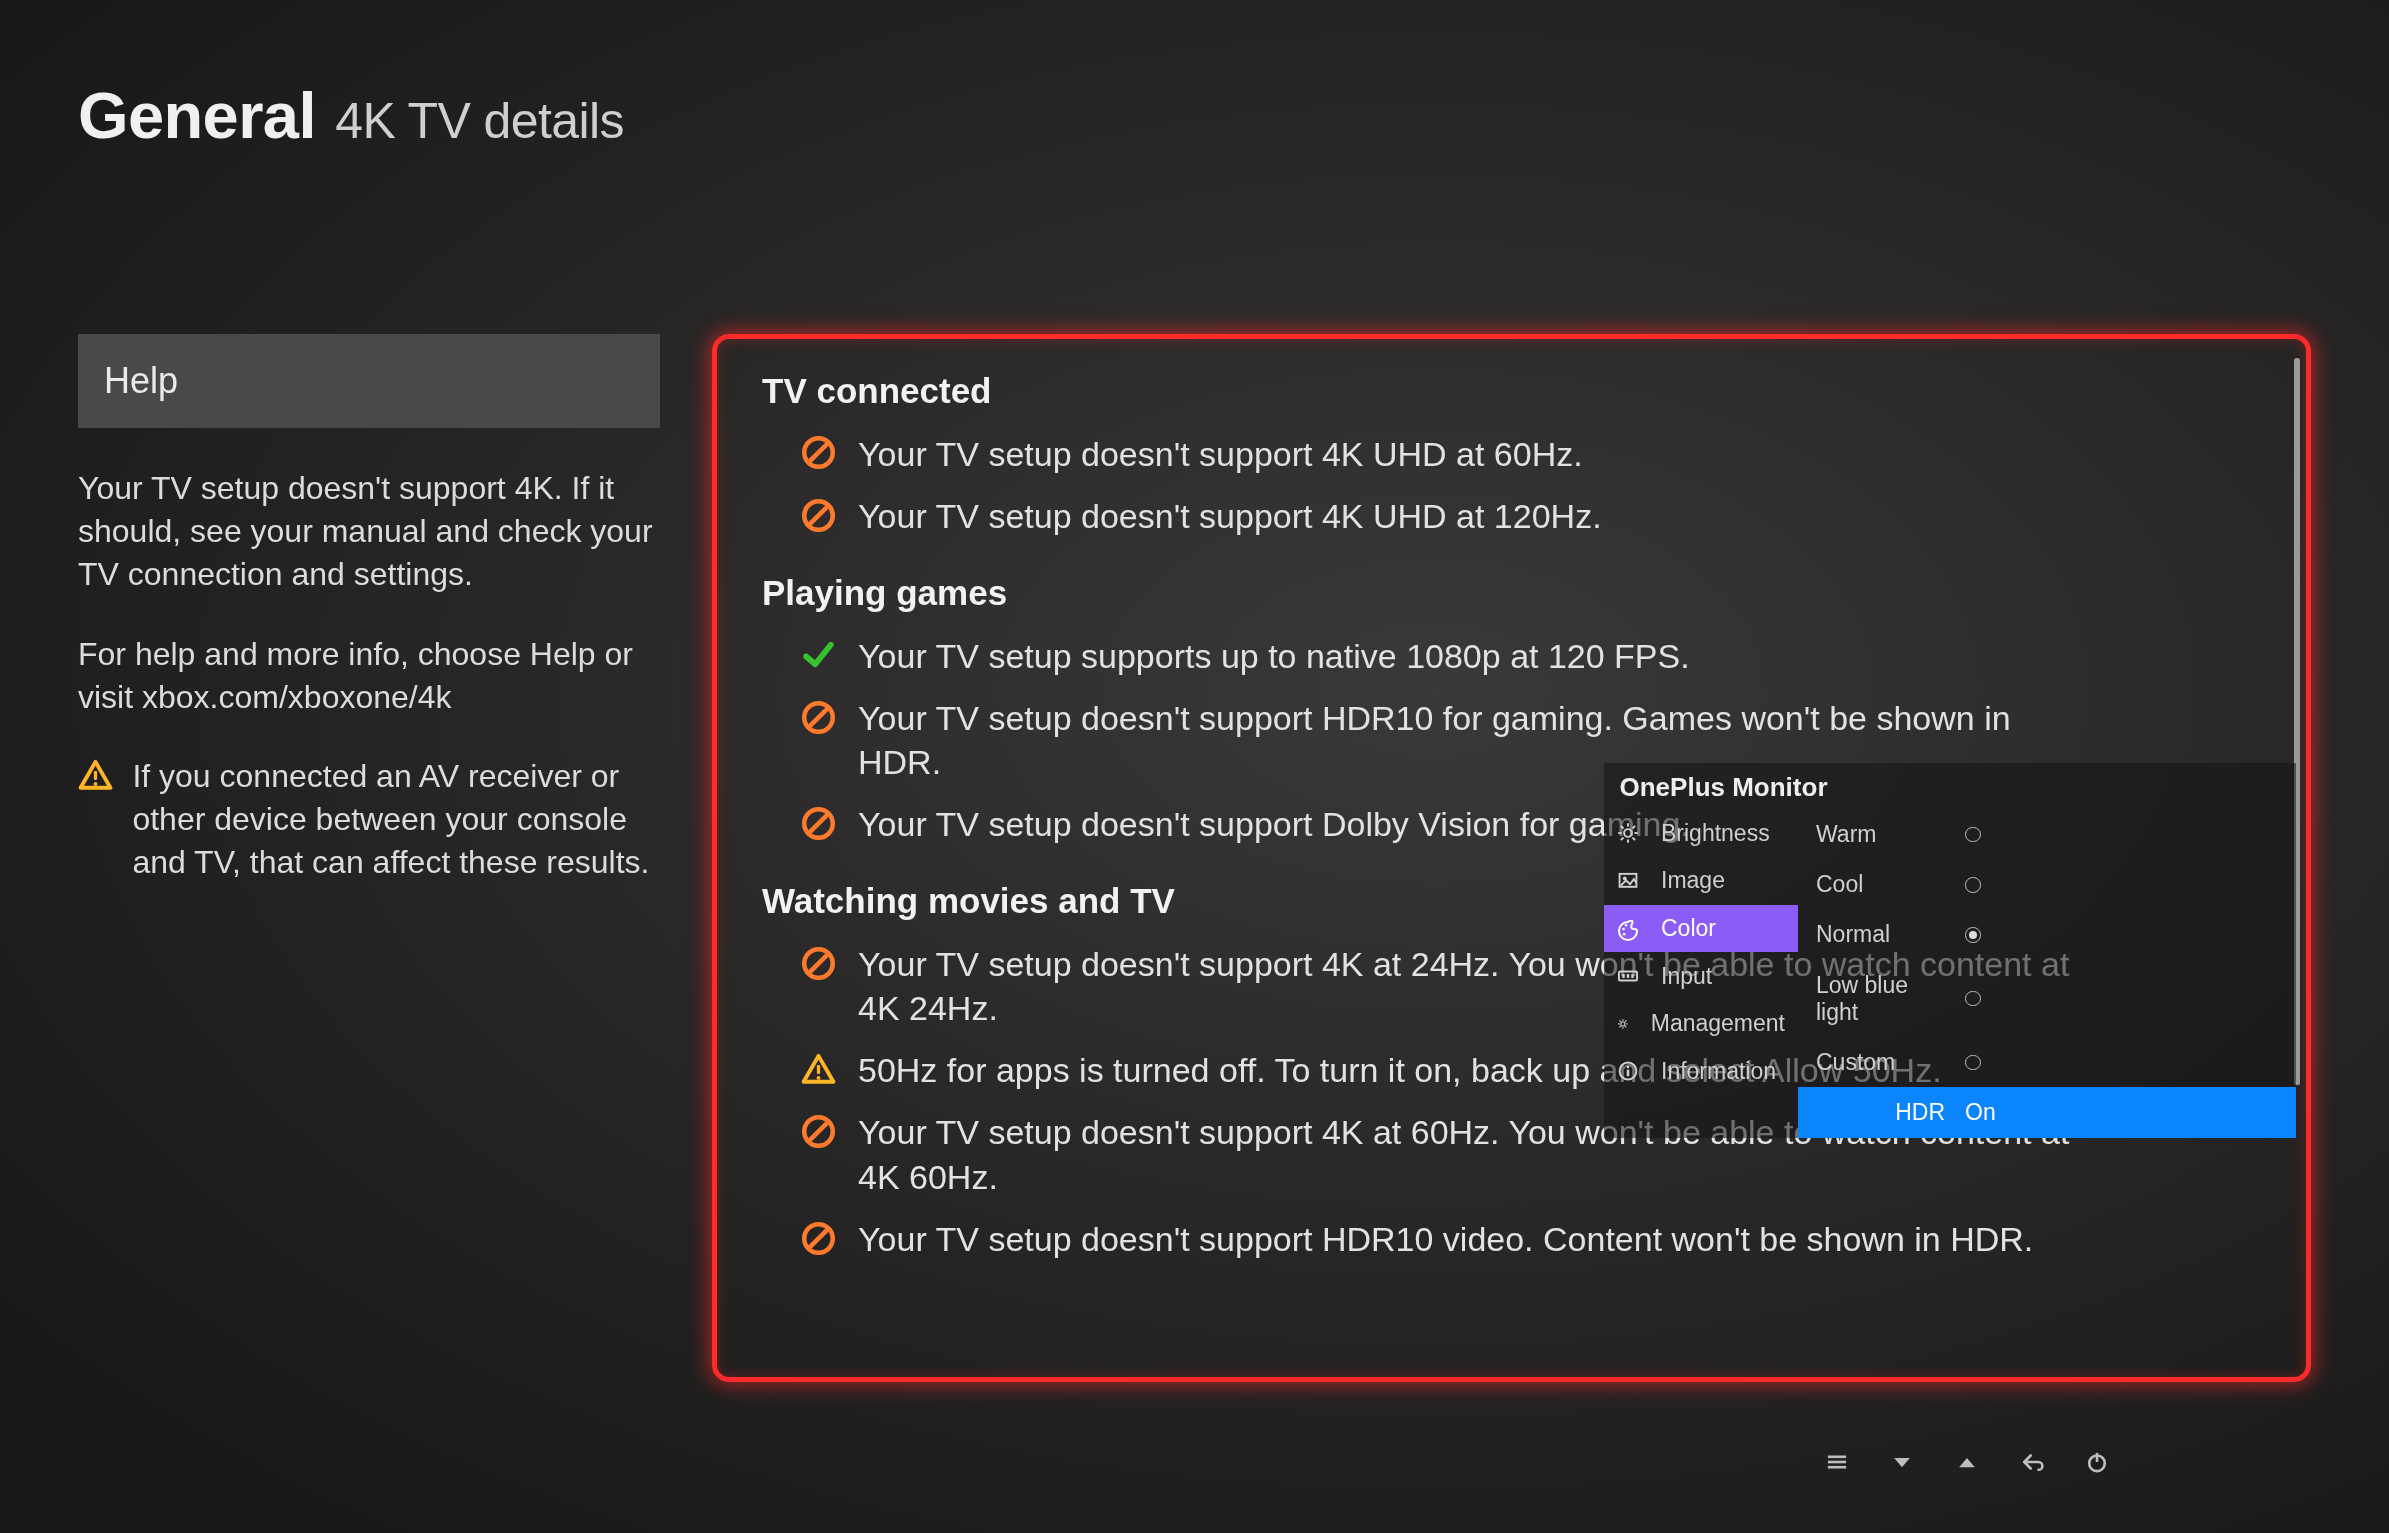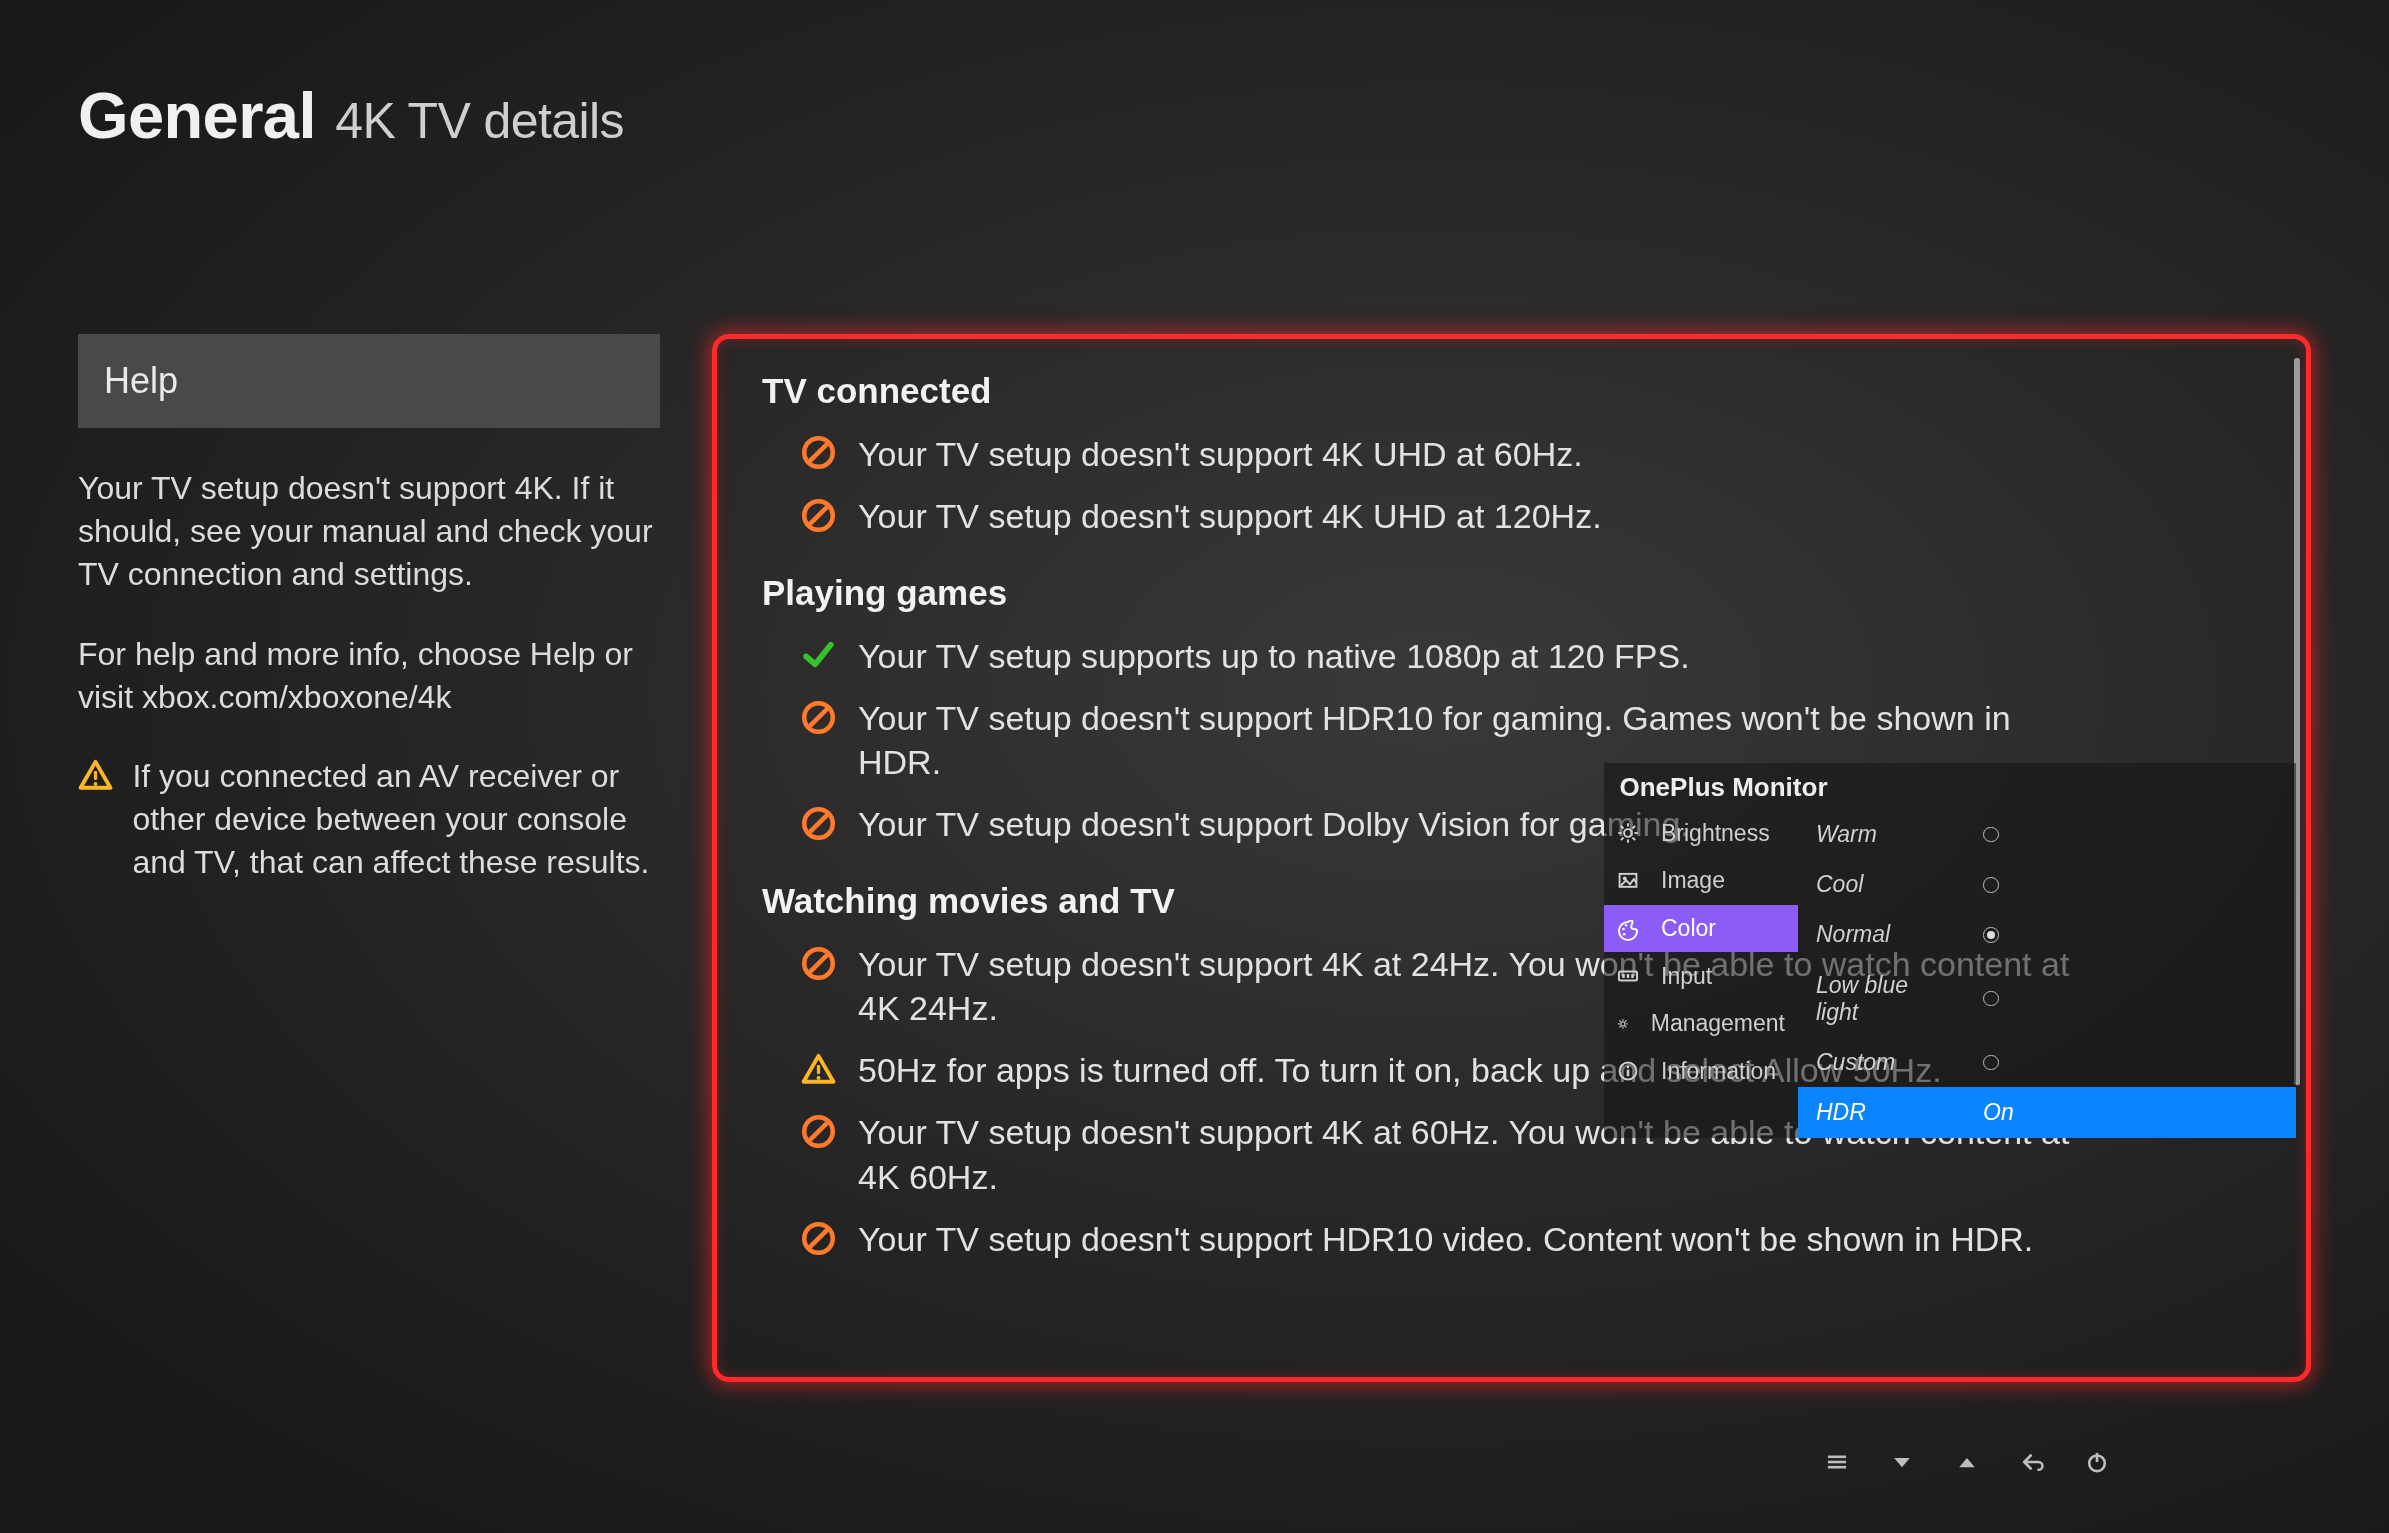--- a/index.html
+++ b/index.html
@@ -168,27 +168,26 @@
 
   .osd-right {
     flex: 1;
     display: flex;
     flex-direction: column;
   }
   .osd-opt {
     display: flex;
     align-items: center;
     padding: 11.6px 18px;
-    gap: 38px;
+    gap: 20px;
     cursor: pointer;
-    font-style: italic;
   }
   .osd-opt .lbl { flex: 0 0 129px; color: #d0d0d0; }
   .osd-opt.selected { background: #0a84ff; color: #fff; }
-  .osd-opt.selected .lbl { color: #fff; }
+  .osd-opt.selected .lbl { color: #fff; text-align: right; }
   .osd-opt .radio {
     width: 15.5px; height: 15.5px; border: 1.9px solid #bdbdbd; border-radius: 50%;
     display: inline-block; position: relative;
   }
   .osd-opt .radio.on::after {
     content: ""; position: absolute; inset: 2.6px; background: #dcdcdc; border-radius: 50%;
   }
   .osd-opt .val { color: #d0d0d0; }
   .osd-opt.selected .val { color: #fff; }
 

